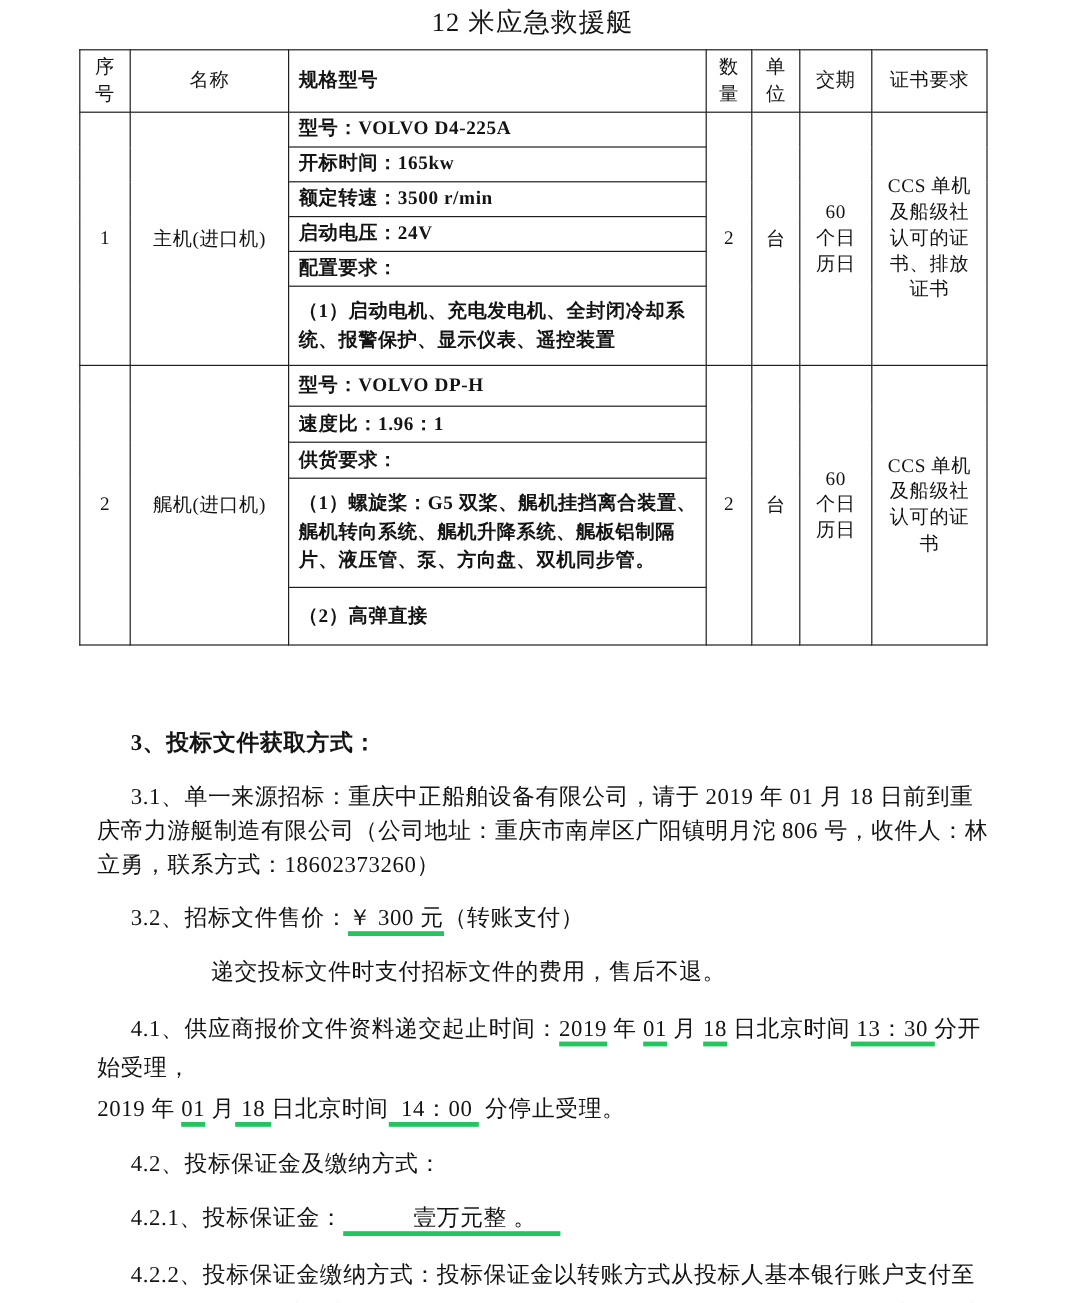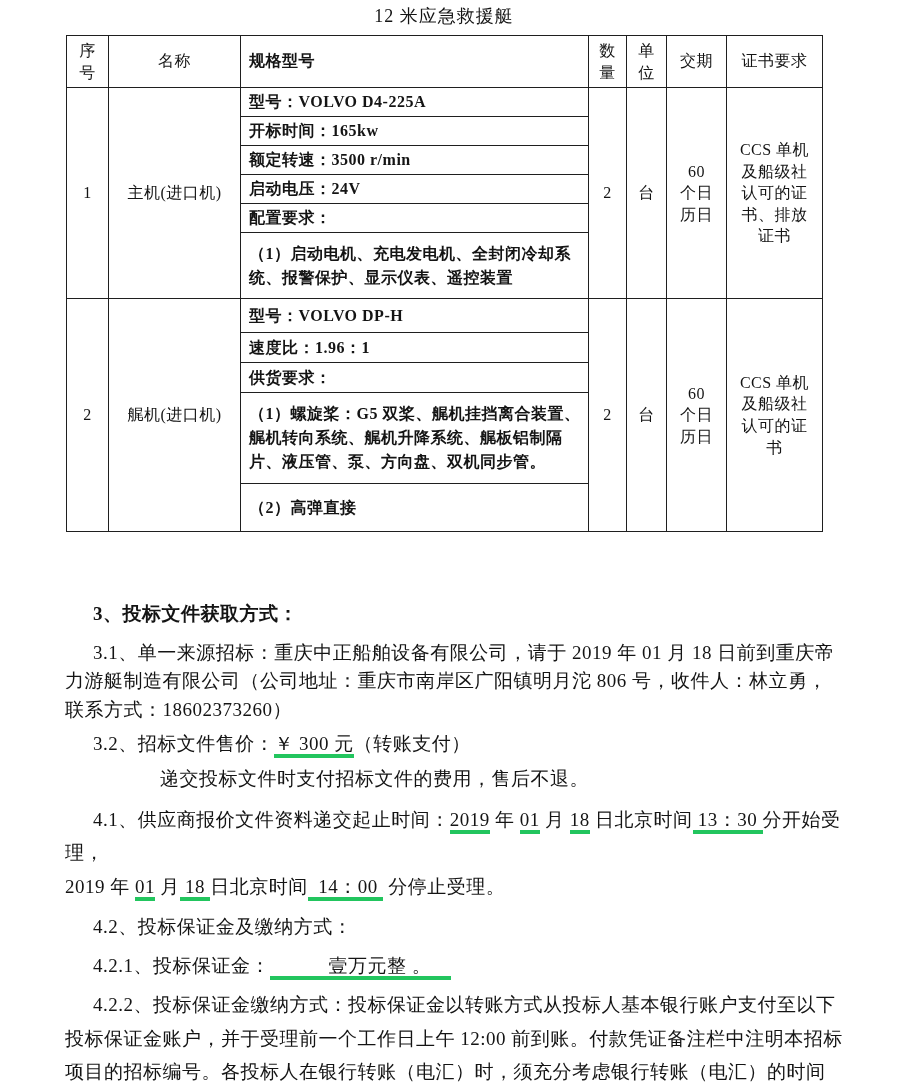--- a/index.html
+++ b/index.html
@@ -11,21 +11,21 @@
     width: 900px;
     height: 1086px;
     overflow: hidden;
     font-family: "Liberation Serif", "DejaVu Serif", serif;
     color: #141414;
   }
   .doc-title {
     margin: 4px 0 7px 66px;
     width: 756px;
     text-align: center;
-    font-size: 18px;
+    font-size: 22px;
     letter-spacing: 1px;
     white-space: nowrap;
     font-family: Liberation Serif, serif;
   }
   table.spec-table {
     border-collapse: collapse;
     table-layout: fixed;
     margin-left: 66px;
     width: 756px;
   }
@@ -58,21 +58,21 @@
   tr.r2b { height: 30px; }
   tr.r2d { height: 91px; }
   tr.r2e { height: 48px; }
   .bodytext {
     margin: 68px 0 0 65px;
     width: 778px;
     font-size: 19px;
     letter-spacing: 0.5px;
   }
   .bodytext p {
-    margin: 0;
+    margin: 16px;
     text-indent: 28px;
     line-height: 1.5;
   }
   .h { font-weight: bold; }
   .loose { line-height: 1.76 !important; }
   .note-indent { text-indent: 95px !important; }
   .u { border-bottom: 4px solid #22c55e; }
   .m10 { margin-top: 10px !important; }
   .m6  { margin-top: 6px  !important; }
   .m16 { margin-top: 16px !important; }

